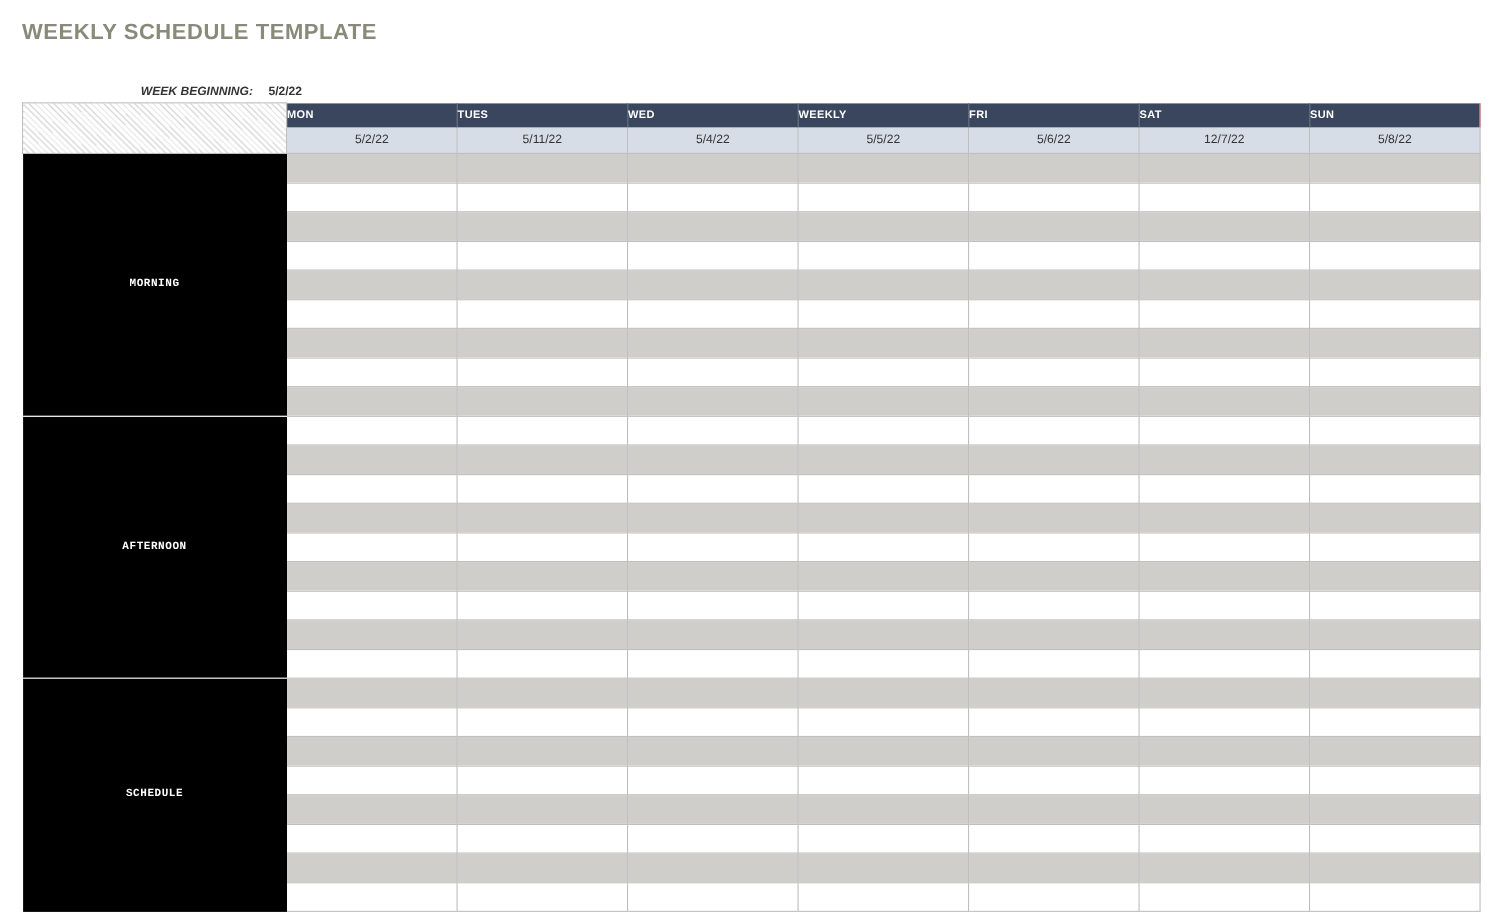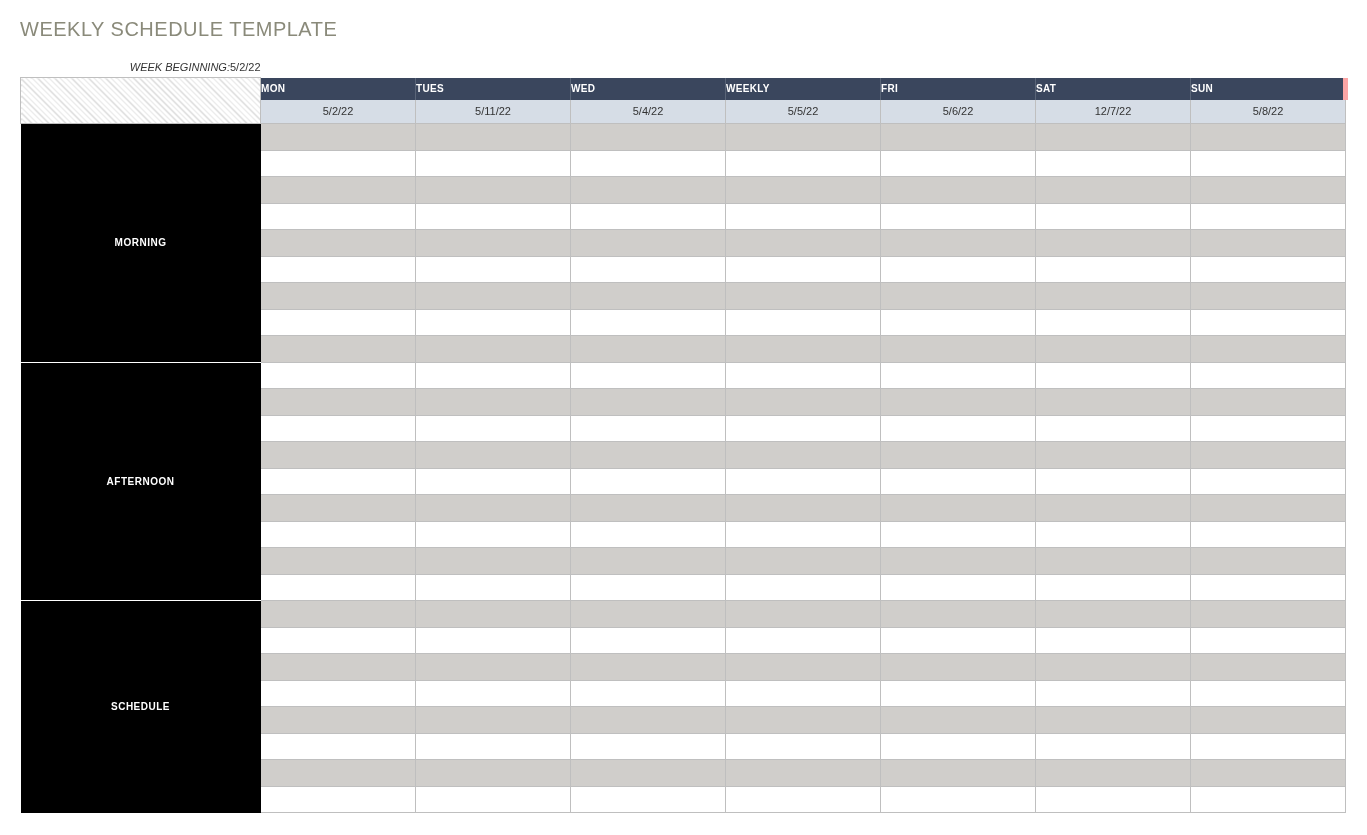--- a/index.html
+++ b/index.html
@@ -5,31 +5,32 @@
   * { box-sizing: border-box; }
   body {
     margin: 0;
     padding: 18px 20px;
     background: #ffffff;
     font-family: -apple-system, BlinkMacSystemFont, "Segoe UI", Arial, sans-serif;
     color: #333;
   }
   .title {
     font-size: 20px;
-    font-weight: 400;
+    font-weight: 700;
     letter-spacing: 0.5px;
     color: #8a8a7a;
-    margin: 0 0 20px 0;
+    margin: 0 0 36px 0;
   }
   .week-begin {
     display: flex;
     align-items: flex-start;
-    gap: 0;
+    gap: 14px;
     margin: 0 0 4px 10px;
     font-size: 11px;
+    font-weight: bold;
   }
   .week-begin .lbl {
     font-style: italic;
     text-align: right;
     width: 200px;
   }
   .week-begin .val {
     font-size: 11px;
   }
   table.schedule {
@@ -57,21 +58,21 @@
   th.dayname {
     background: #3a465d;
     color: #ffffff;
     font-size: 10px;
     font-weight: 700;
     letter-spacing: 0.3px;
     height: 22px;
     border-right: 1px solid #5a6578;
     text-align: left;
   }
-  th.dayname:last-child { border-right: 5px solid #fca5a5; }
+  th.dayname:last-child { border-right: 1px solid #fca5a5; }
 
   
   td.date {
     background: #d6dde6;
     text-align: center;
     font-size: 11px;
     height: 24px;
     border-right: 1px solid #bfbfbf;
     border-bottom: 1px solid #bfbfbf;
     color: #333;
@@ -80,20 +81,21 @@
   
   td.tod {
     background: #000000;
     color: #ffffff;
     font-size: 10px;
     font-weight: 700;
     letter-spacing: 0.5px;
     text-align: center;
     vertical-align: middle;
     border-top: 1px solid #ffffff;
+    font-family: Liberation Mono, monospace;
   }
   td.tod.first { border-top: none; }
 
   
   td.slot {
     height: 26.5px;
     border-right: 1px solid #bfbfbf;
     border-bottom: 1px solid #bfbfbf;
     font-size: 11px;
     padding-left: 4px;

